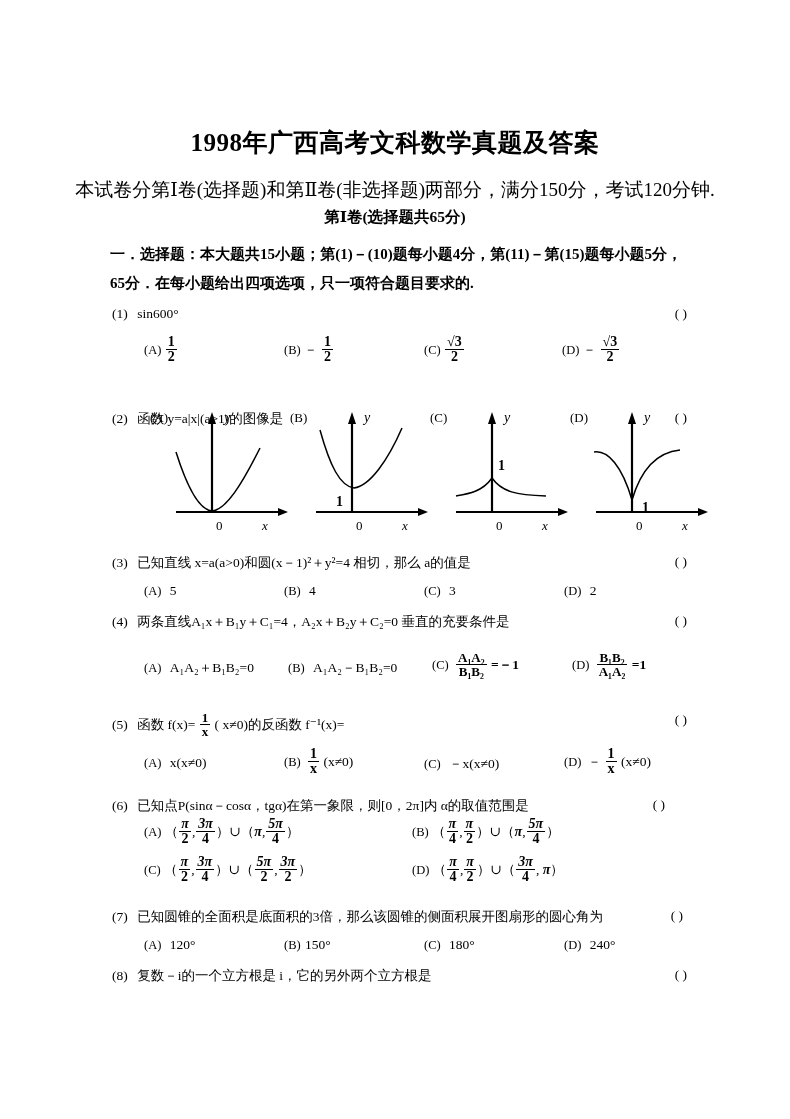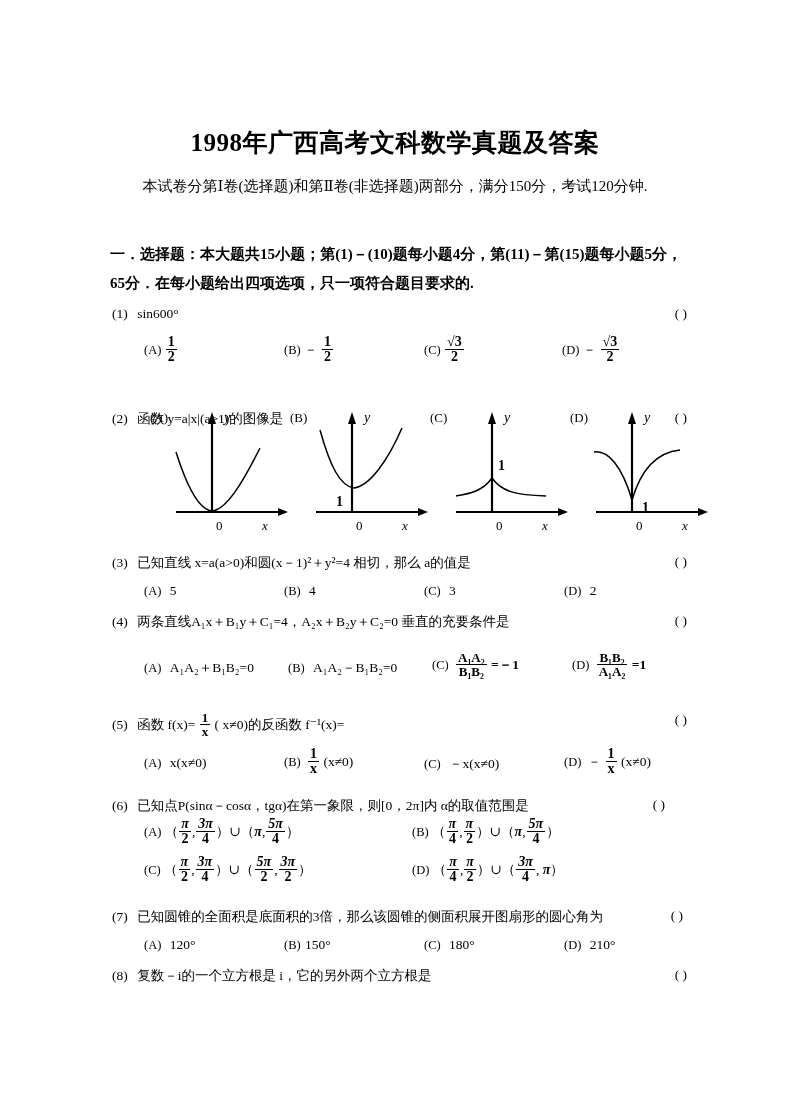--- a/index.html
+++ b/index.html
@@ -29,21 +29,21 @@
     text-align: center;
     font-size: 25px;
     font-weight: bold;
     letter-spacing: 0.5px;
   }
   .intro-line {
     position: absolute;
     left: 0; top: 177px;
     width: 790px;
     text-align: center;
-    font-size: 15px;
+    font-size: 19px;
   }
   .section-header {
     position: absolute;
     left: 0; top: 207px;
     width: 790px;
     text-align: center;
     font-size: 15.5px;
     font-weight: bold;
   }
   .instr {
@@ -123,20 +123,21 @@
 </style>
 </head>
 <body>
 
 <div class="page">
 
   <div class="doc-title">1998年广西高考文科数学真题及答案</div>
 
   <div class="intro-line">本试卷分第Ⅰ卷(选择题)和第Ⅱ卷(非选择题)两部分，满分150分，考试120分钟.</div>
 
+  <div class="section-header">第Ⅰ卷(选择题共65分)</div>
 
   <div class="instr">一．选择题：本大题共15小题；第(1)－(10)题每小题4分，第(11)－第(15)题每小题5分，65分．在每小题给出四项选项，只一项符合题目要求的.</div>
 
   <div class="qstem" style="top:306px;">
     <span>(1)</span>
     <span style="margin-left:6px;">sin600°</span>
     <span class="paren">(     )</span>
   </div>
   <div class="opts" style="top:336px; height:40px;">
     <div class="opt" style="left:32px; top:0;">
@@ -347,21 +348,21 @@
     <div class="opt" style="left:172px;">
       <span class="olabel">(B)</span>
       <span style="margin-left:1px;">150°</span>
     </div>
     <div class="opt" style="left:312px;">
       <span class="olabel">(C)</span>
       <span style="margin-left:5px;">180°</span>
     </div>
     <div class="opt" style="left:452px;">
       <span class="olabel">(D)</span>
-      <span style="margin-left:5px;">210°</span>
+      <span style="margin-left:5px;">240°</span>
     </div>
   </div>
 
   <div class="qstem" style="top:967px;">
     <span>(8)</span>
     <span style="margin-left:6px;">复数－i的一个立方根是 i，它的另外两个立方根是</span>
     <span class="paren">(     )</span>
   </div>
 
 </div>

